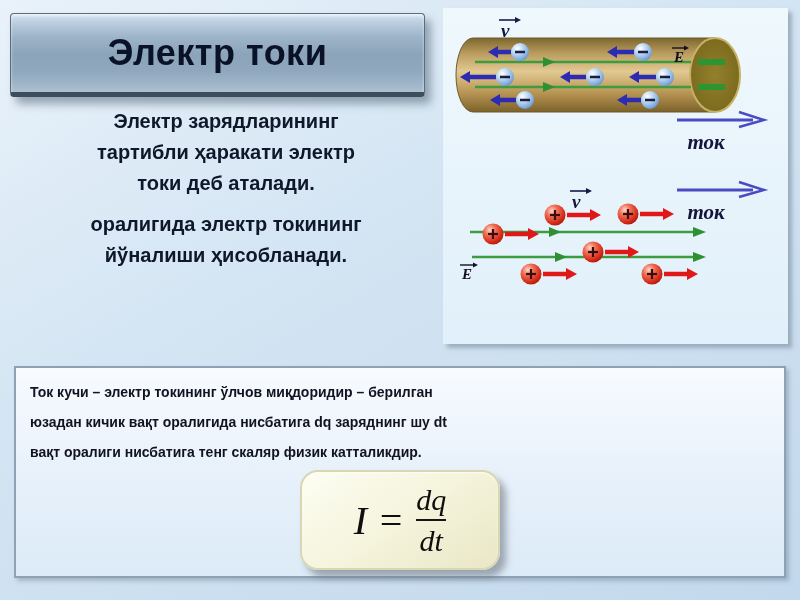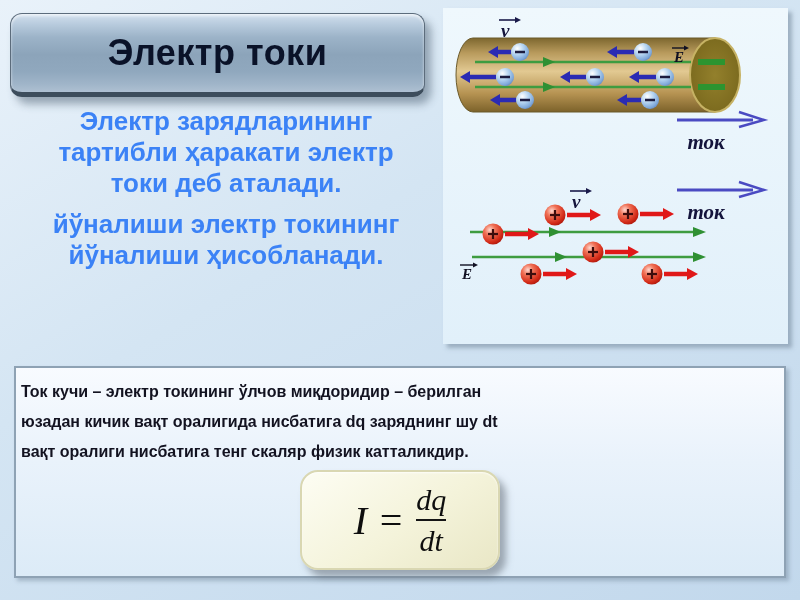--- a/index.html
+++ b/index.html
@@ -4,44 +4,44 @@
 <style>
   html,body{margin:0;padding:0;}
   body{
     width:800px;height:600px;position:relative;overflow:hidden;
     background:linear-gradient(150deg,#e9f2fa 0%,#d4e5f3 40%,#c2d8ec 100%);
     font-family:"Liberation Sans",sans-serif;
   }
   .title-box{
     position:absolute;left:10px;top:13px;width:415px;height:84px;
     background:linear-gradient(180deg,#d2e0ee 0%,#bacddf 12%,#9cb3c8 30%,#8ca4ba 52%,#90a8be 74%,#a0b5c9 90%,#aec0d2 100%);
-    border:1px solid #5c6c7c;border-bottom:5px solid #3d4d5c;border-radius:12px;
+    border:1px solid #5c6c7c;border-bottom:5px solid #3d4d5c;border-radius:4px;
     box-shadow:6px 7px 8px rgba(55,75,95,.45), inset 0 2px 3px rgba(255,255,255,.65);
     display:flex;align-items:center;justify-content:center;box-sizing:border-box;
   }
   .title-text{font-size:36px;font-weight:bold;color:#0a1228;letter-spacing:.5px;}
   .left-text{
     position:absolute;left:22px;top:106px;width:408px;text-align:center;
-    font-weight:bold;font-size:26px;line-height:31px;color:#3b82f6;
+    font-weight:bold;font-size:20px;line-height:31px;color:#0f172a;
   }
   .left-text .para{margin:0 0 10px 0;}
   .it{}
   .panel{
     position:absolute;left:443px;top:8px;width:345px;height:336px;
     background:linear-gradient(180deg,#eff8fd 0%,#e1f0fa 100%);
     box-shadow:4px 4px 4px rgba(105,125,145,.5);
   }
   .panel svg{display:block;}
   .bottom-box{
     position:absolute;left:14px;top:366px;width:772px;height:212px;box-sizing:border-box;
     background:linear-gradient(180deg,#f8fbff 0%,#e9f2fb 45%,#dcebf7 100%);
     border:2px solid #8ea2b4;box-shadow:3px 3px 4px rgba(110,130,150,.45);
   }
   .bottom-text{
-    padding:9px 0 0 5px;font-size:16px;font-weight:bold;line-height:30px;color:#121220;white-space:nowrap;
+    padding:9px 0 0 14px;font-size:14px;font-weight:bold;line-height:30px;color:#121220;white-space:nowrap;
   }
   .formula-box{
     position:absolute;left:284px;top:102px;width:200px;height:100px;box-sizing:border-box;
     background:linear-gradient(145deg,#fdfdf3 0%,#f4f3da 55%,#e9e7c6 100%);
     border:2px solid #d9d7b2;border-radius:18px;
     box-shadow:6px 7px 7px rgba(100,110,120,.55), inset 0 1px 2px rgba(255,255,255,.8);
     display:flex;align-items:center;justify-content:center;gap:12px;
     font-family:"Liberation Serif",serif;font-style:italic;color:#0e0e0e;
   }
   .formula-lhs{font-size:40px;}
@@ -58,21 +58,21 @@
     <span class="title-text">Электр токи</span>
   </div>
 
   <div class="left-text">
     <div class="para">
       <div>Электр зарядларининг</div>
       <div><span>тартибли ҳаракати </span><span class="it">электр</span></div>
       <div><span class="it">токи</span><span> деб аталади.</span></div>
     </div>
     <div class="para">
-      <div>йўналиши электр токининг</div>
+      <div>оралигида электр токининг</div>
       <div>йўналиши ҳисобланади.</div>
     </div>
   </div>
 
   <div class="panel">
     <svg width="345" height="336" viewBox="0 0 345 336">
       <defs>
         <linearGradient id="cylG" x1="0" y1="0" x2="0" y2="1">
           <stop offset="0" stop-color="#7d672f"></stop>
           <stop offset="0.2" stop-color="#b89a5c"></stop>

